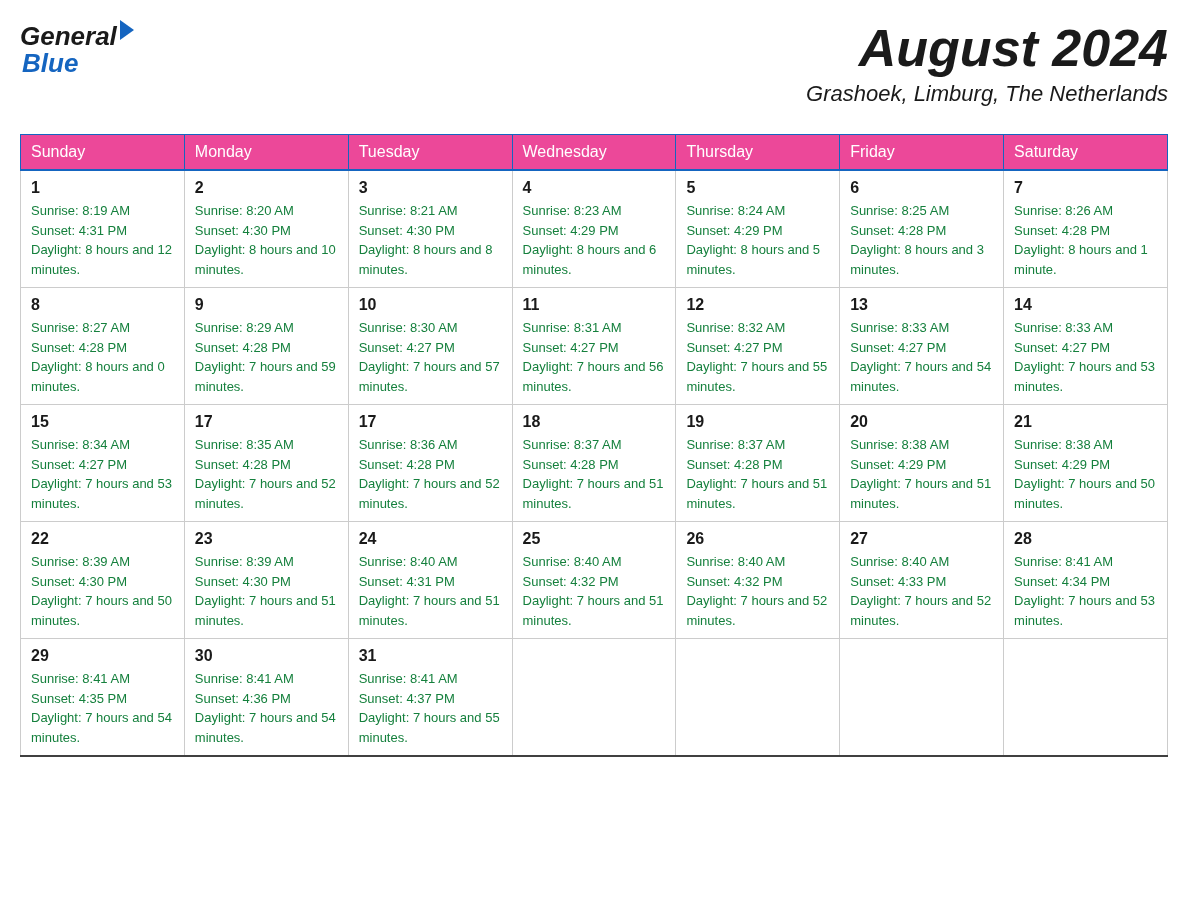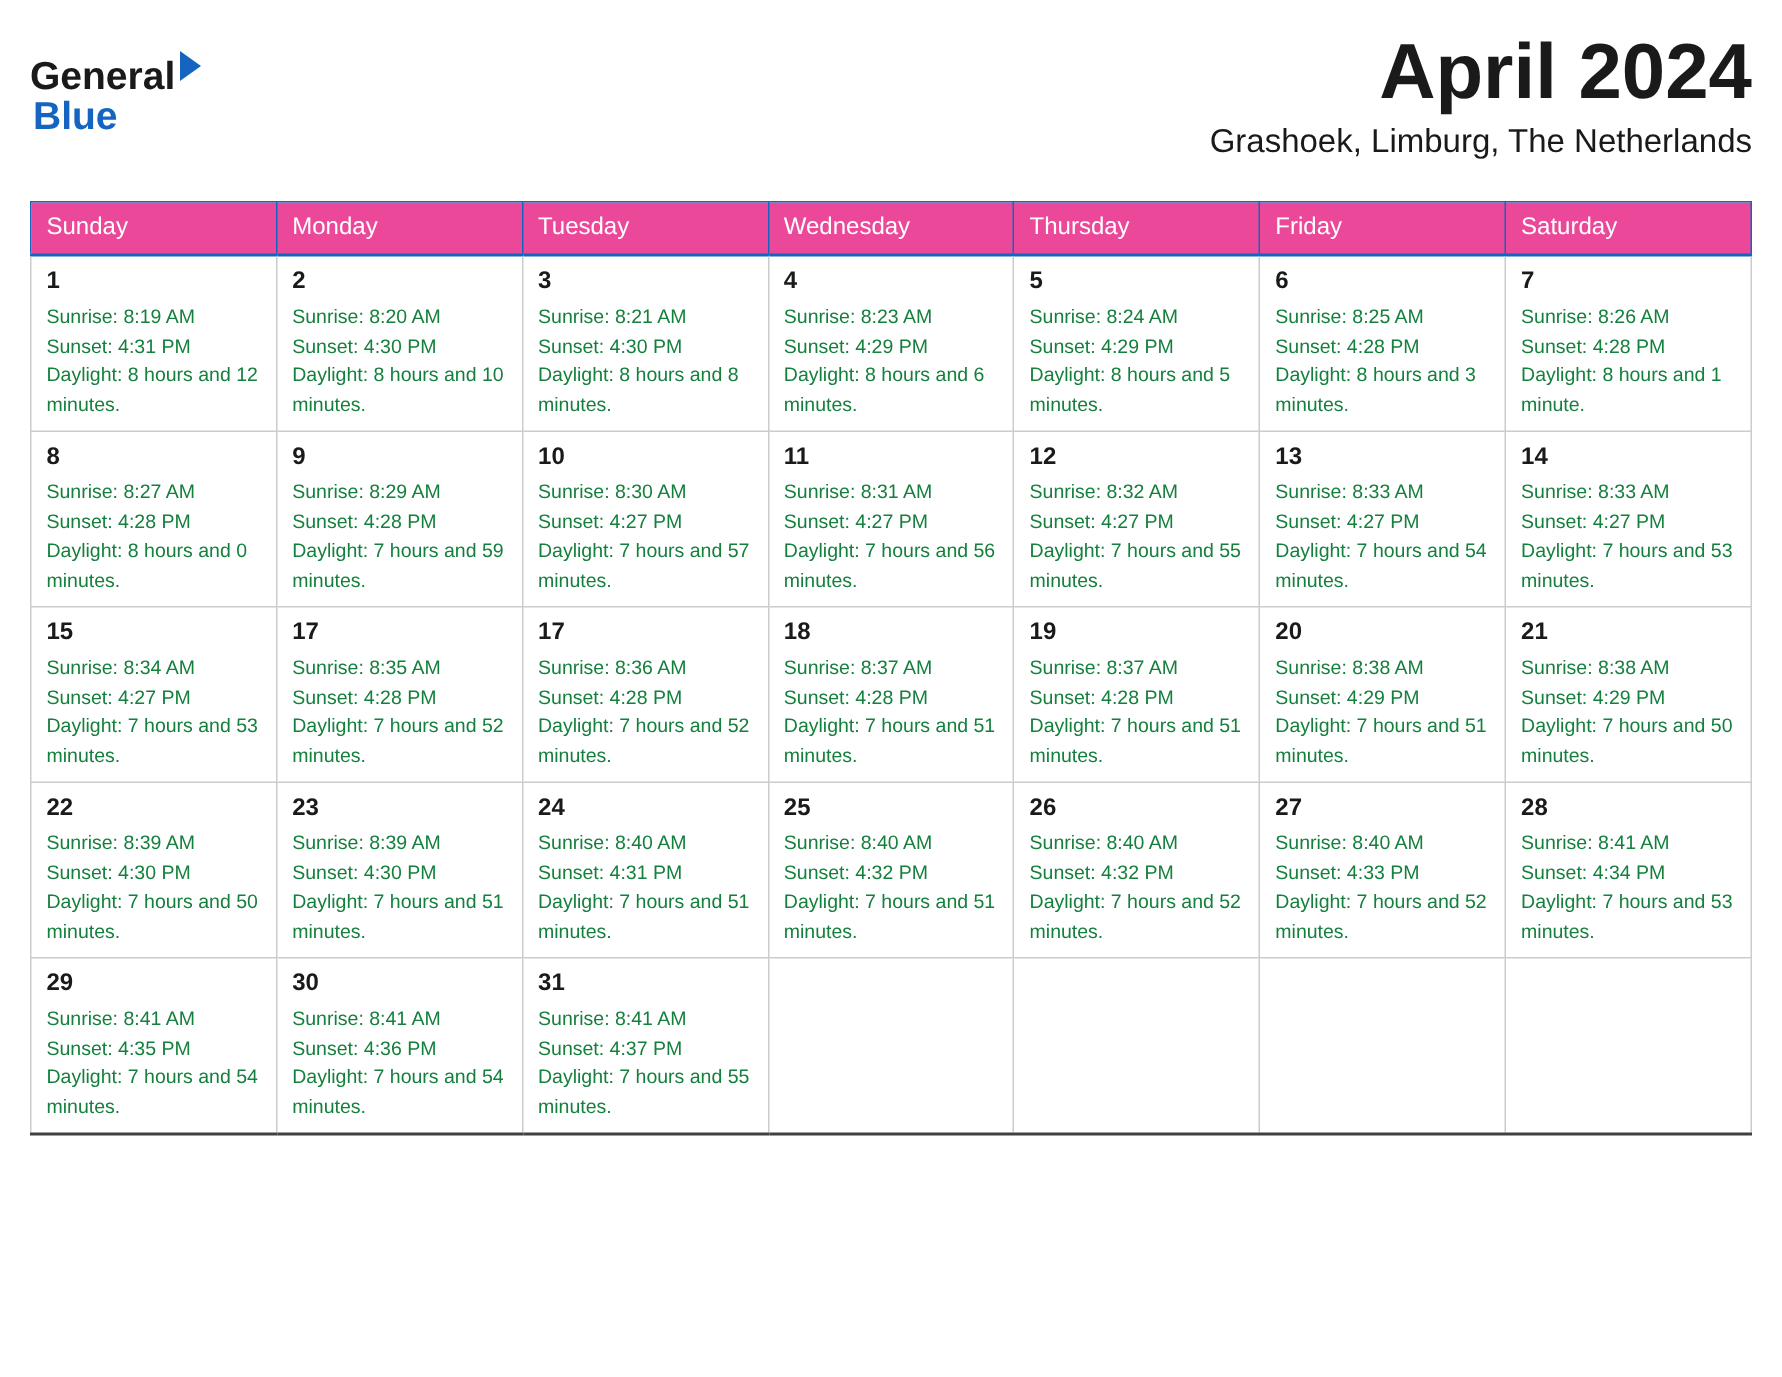--- a/index.html
+++ b/index.html
@@ -5,23 +5,24 @@
     * { margin: 0; padding: 0; box-sizing: border-box; }
     body {
       font-family: Arial, sans-serif;
       background: #fff;
       width: 1188px;
       min-height: 918px;
       padding: 20px;
     }
     .header {
       display: flex;
-      align-items: center;
+      align-items: flex-start;
       justify-content: space-between;
       margin-bottom: 27px;
+      font-style: italic;
     }
     .logo-text-general {
       font-size: 26px;
       font-weight: bold;
       color: #1a1a1a;
     }
     .logo-arrow {
       display: inline-block;
       width: 0;
       height: 0;
@@ -114,21 +115,21 @@
   <div class="logo-wrapper">
     <div class="logo-row1">
       <span class="logo-text-general">General</span>
       <span class="logo-arrow"></span>
     </div>
     <div class="logo-row2">
       <span class="logo-text-blue">Blue</span>
     </div>
   </div>
   <div class="title-area">
-    <div class="month-title">April 2024</div>
+    <div class="month-title">August 2024</div>
     <div class="location">Grashoek, Limburg, The Netherlands</div>
   </div>
 </div>
 
 <table class="calendar">
   <thead>
     <tr>
     <th>Sunday</th>
         <th>Monday</th>
         <th>Tuesday</th>

